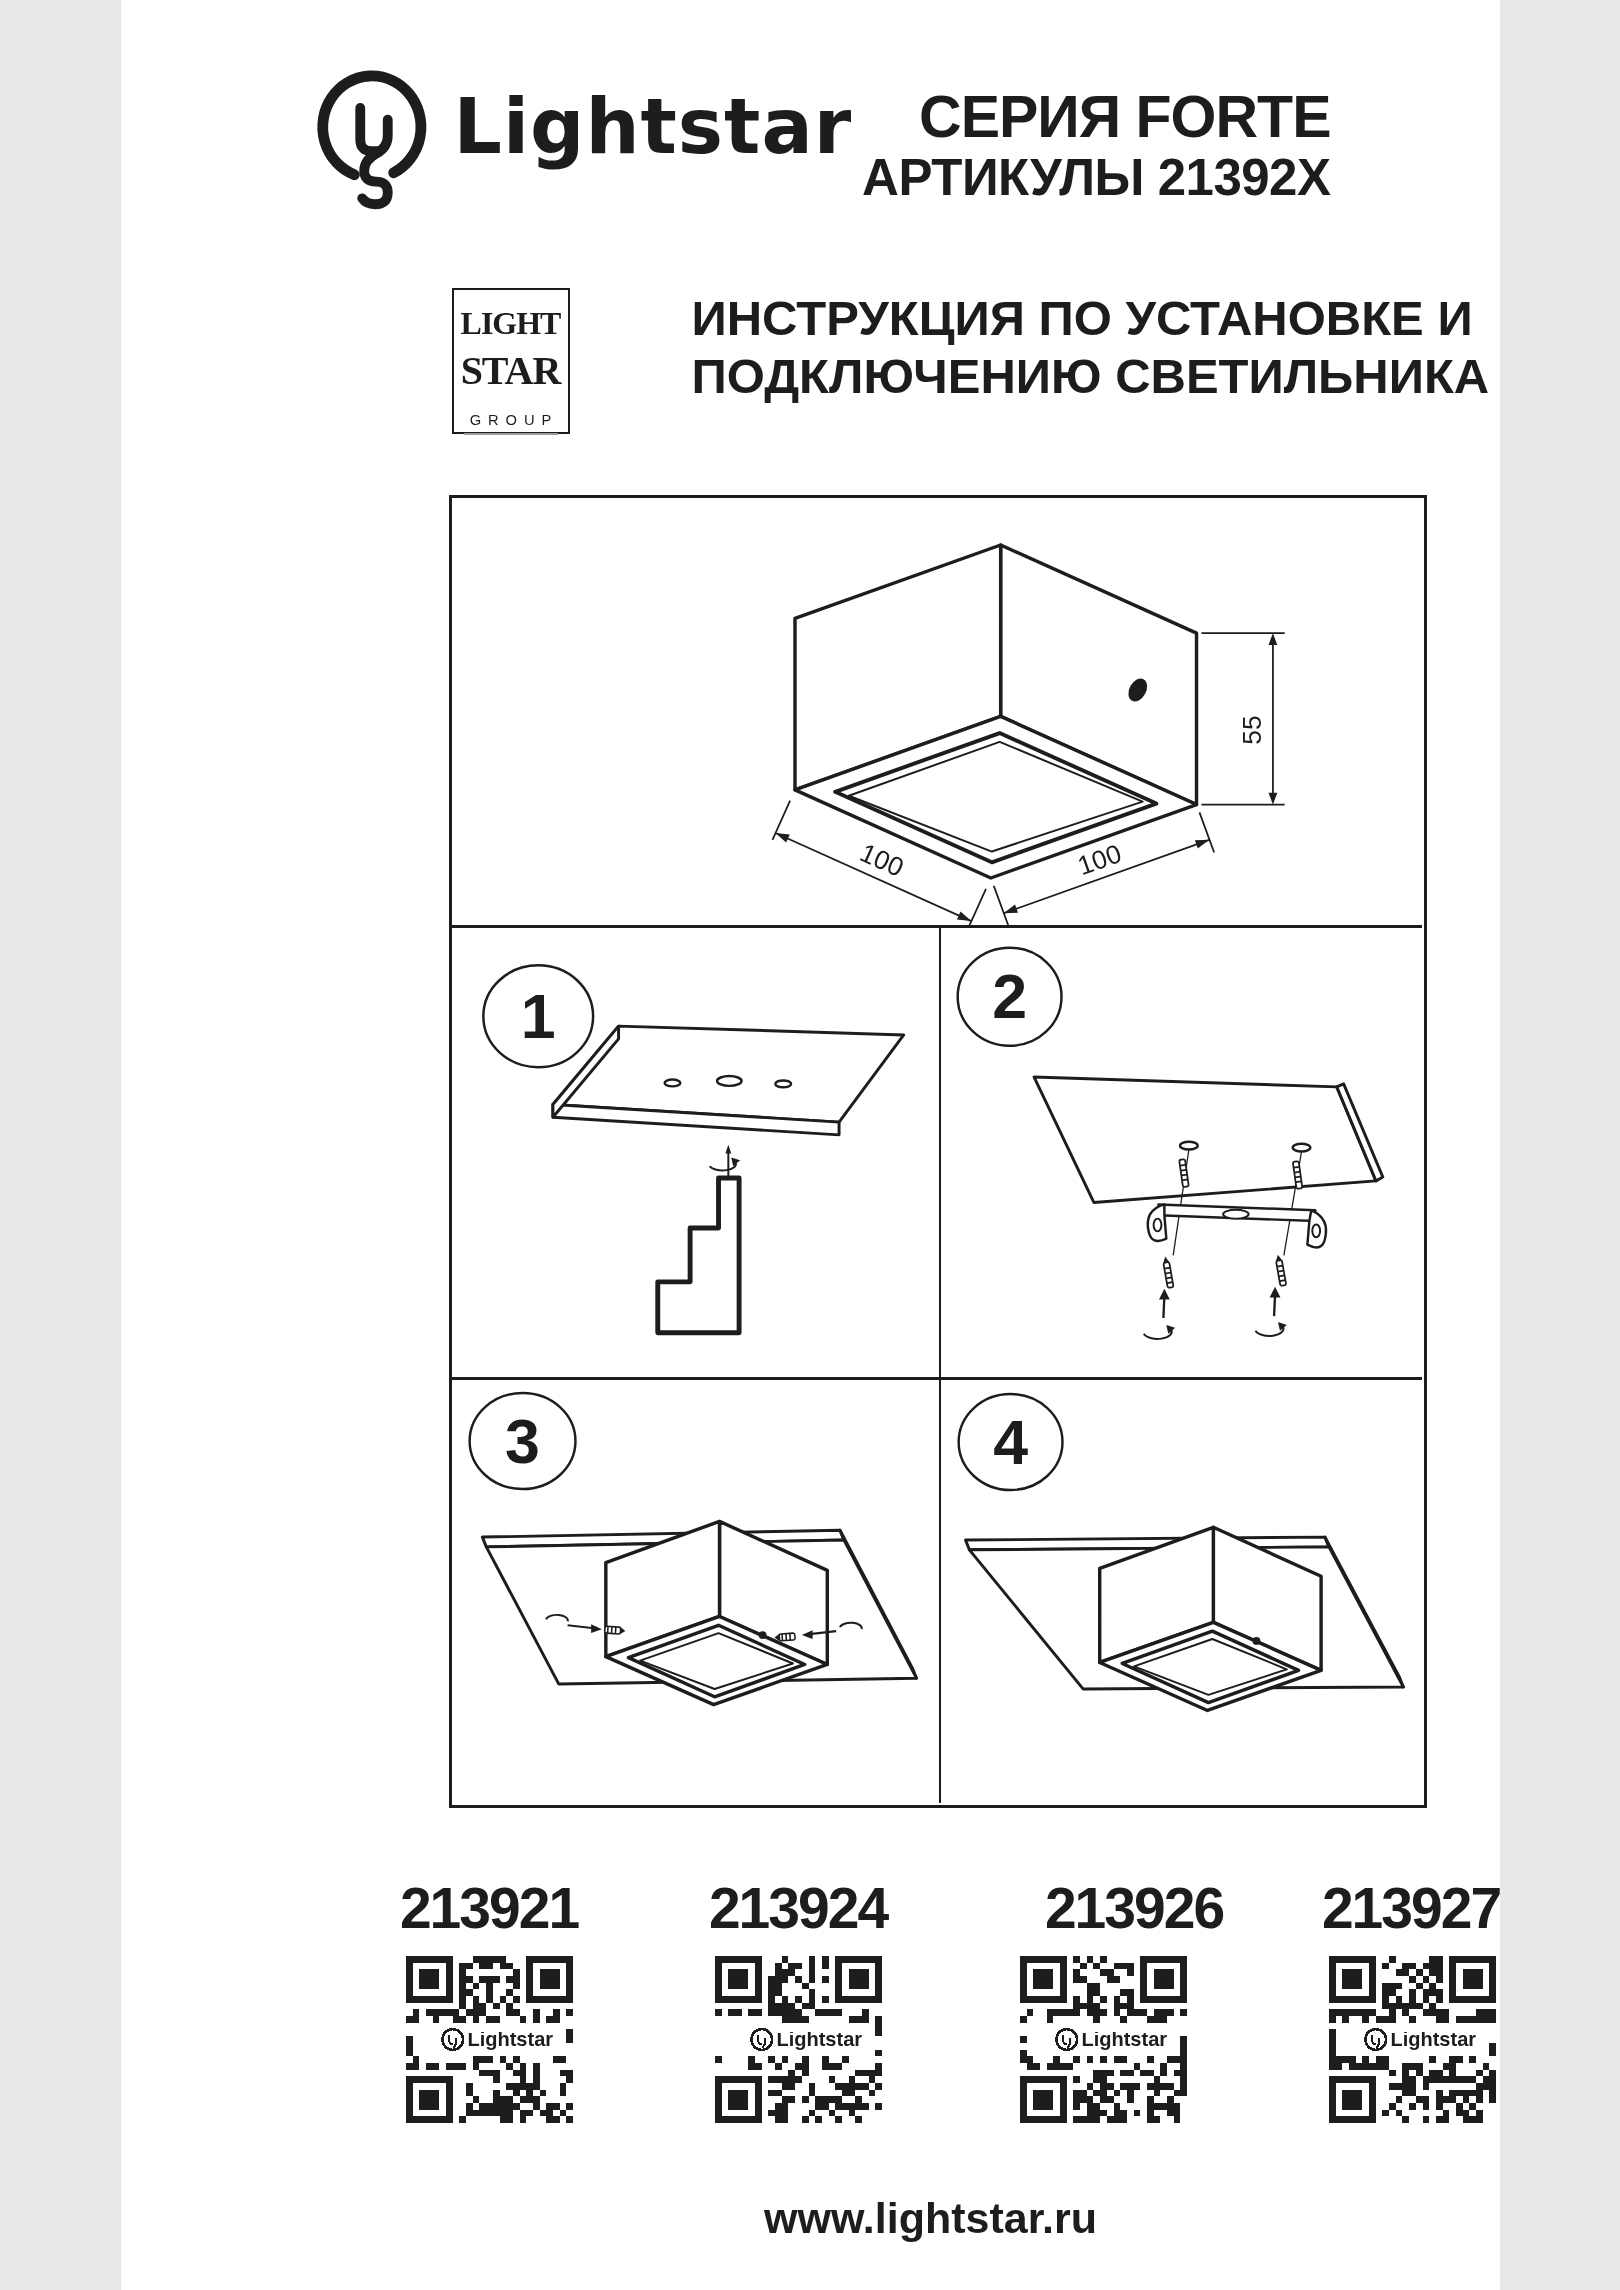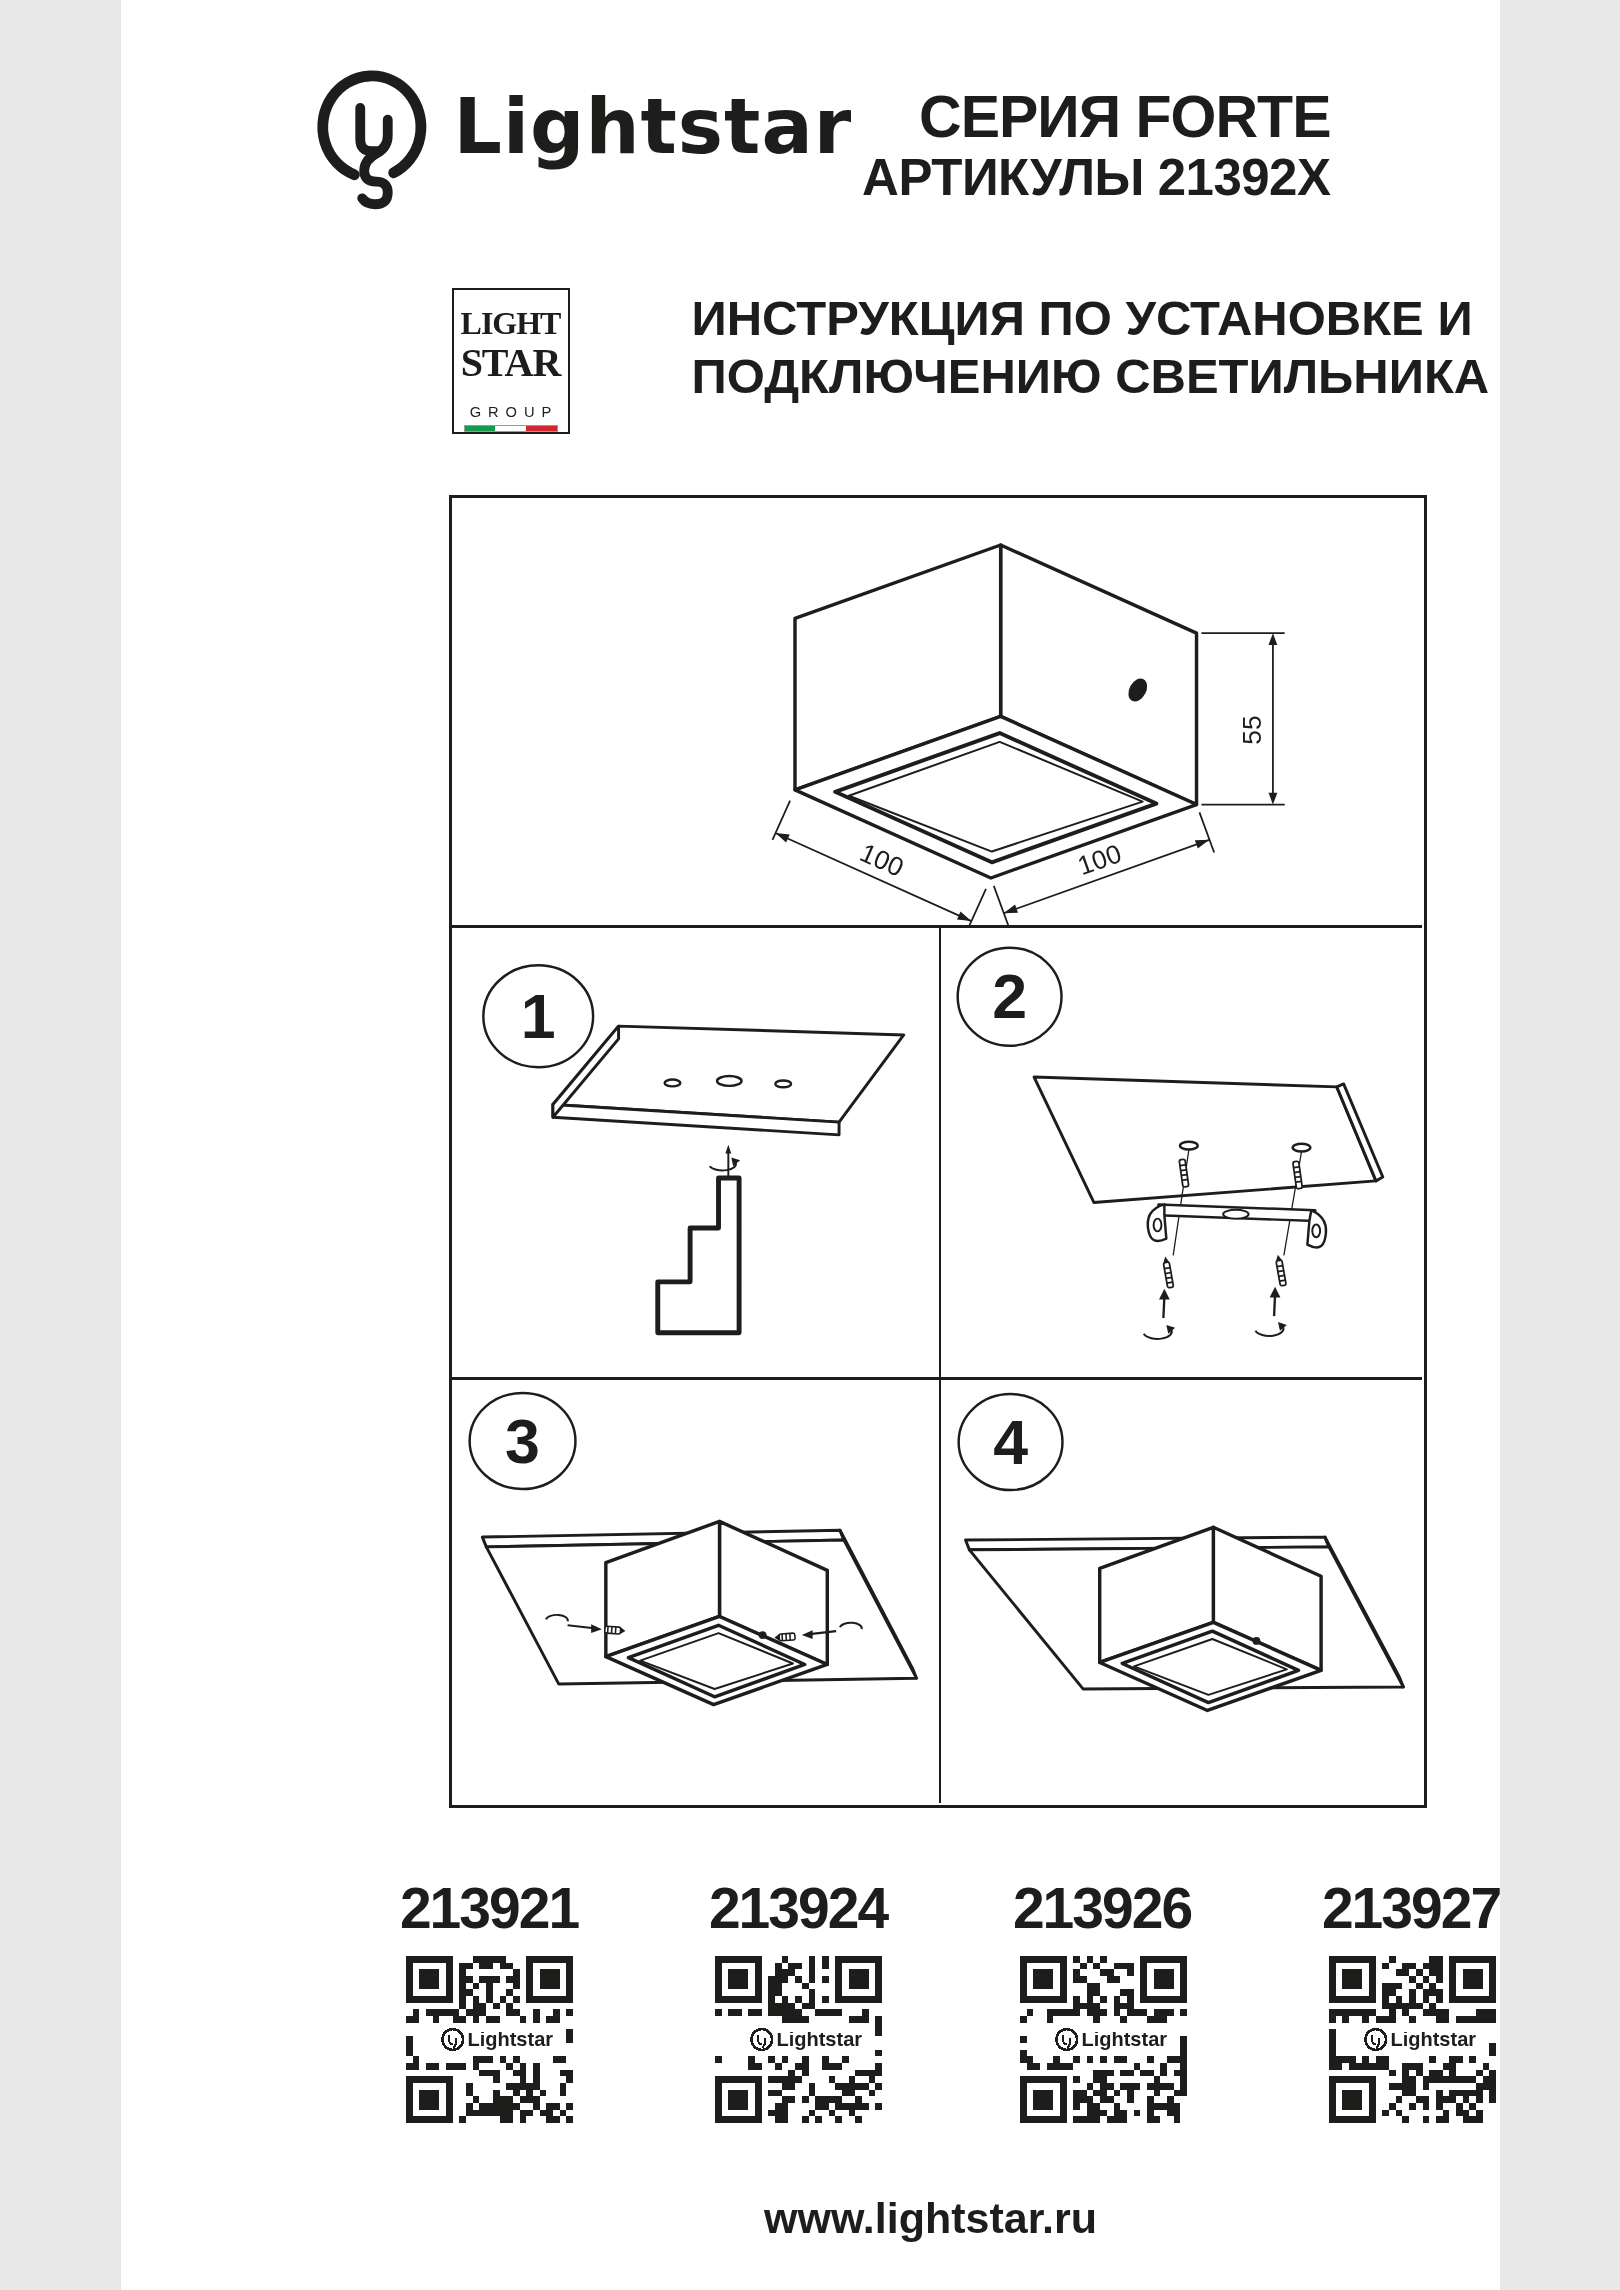--- a/index.html
+++ b/index.html
@@ -9,21 +9,21 @@
   
   #brand-word{left:333px;top:82px;font-family:"DejaVu Sans",sans-serif;font-weight:700;
               font-size:76px;letter-spacing:1px;color:#1d1d1b;}
   #hdr-right{right:169px;top:86px;text-align:right;font-weight:700;line-height:1.08;}
   #hdr-right .l1{font-size:59px;letter-spacing:-1px;}
   #hdr-right .l2{font-size:51px;letter-spacing:-0.5px;}
   
   #group-box{left:331px;top:288px;width:118px;height:146px;border:2px solid #1d1d1b;
              box-sizing:border-box;display:flex;flex-direction:column;align-items:center;}
   #group-box .w1{font-family:"Liberation Serif",serif;font-weight:700;font-size:32px;line-height:1;margin-top:16.7px;letter-spacing:-1px;}
-  #group-box .w2{font-family:"Liberation Serif",serif;font-weight:700;font-size:40px;line-height:1;margin-top:4px;letter-spacing:-1px;}
+  #group-box .w2{font-family:"Liberation Serif",serif;font-weight:700;font-size:40px;line-height:1;margin-top:12px;letter-spacing:-1px;}
   #group-box .w3{font-size:14.7px;letter-spacing:6.9px;margin-top:21px;padding-left:6.9px;}
   #flag{width:94px;height:8.8px;margin-top:4.9px;border:1px solid #9a9a9a;box-sizing:border-box;display:flex;}
   #flag div{flex:1;height:100%;}
   
   #doc-title{left:571px;top:290px;font-size:49px;font-weight:700;line-height:1.18;letter-spacing:0;}
   
   #grid{left:328px;top:495px;width:978px;height:1313px;border:3.9px solid #1d1d1b;box-sizing:border-box;}
   .gline{position:absolute;background:#1d1d1b;}
   
   .article{top:1875px;width:235px;text-align:center;font-size:57px;font-weight:700;letter-spacing:-2px;}
@@ -225,21 +225,21 @@
         <polygon points="277,247 161,288 271,337 387,296"></polygon>
         <polygon points="276,256 184,289 272,329 364,296"></polygon>
         <polygon points="276,264 196,292 272,321 352,295" stroke-width="2" fill="none"></polygon>
       </g>
       <circle cx="321" cy="266" r="4" fill="#1d1d1b"></circle>
     </svg>
   </div>
 
   <div class="abs article" style="left:251px">213921</div>
   <div class="abs article" style="left:560px">213924</div>
-  <div class="abs article" style="left:864px">213926</div>
+  <div class="abs article" style="left:896px">213926</div>
   <div class="abs article" style="left:1173px">213927</div>
 
   <div class="abs qr" style="left:285px"><svg width="167" height="167" viewBox="0 0 25 25" shape-rendering="crispEdges">
         <rect x="10" y="0" width="1" height="1" fill="#1d1d1b"></rect>
         <rect x="11" y="0" width="1" height="1" fill="#1d1d1b"></rect>
         <rect x="12" y="0" width="1" height="1" fill="#1d1d1b"></rect>
         <rect x="13" y="0" width="1" height="1" fill="#1d1d1b"></rect>
         <rect x="14" y="0" width="1" height="1" fill="#1d1d1b"></rect>
         <rect x="8" y="1" width="1" height="1" fill="#1d1d1b"></rect>
         <rect x="9" y="1" width="1" height="1" fill="#1d1d1b"></rect>

